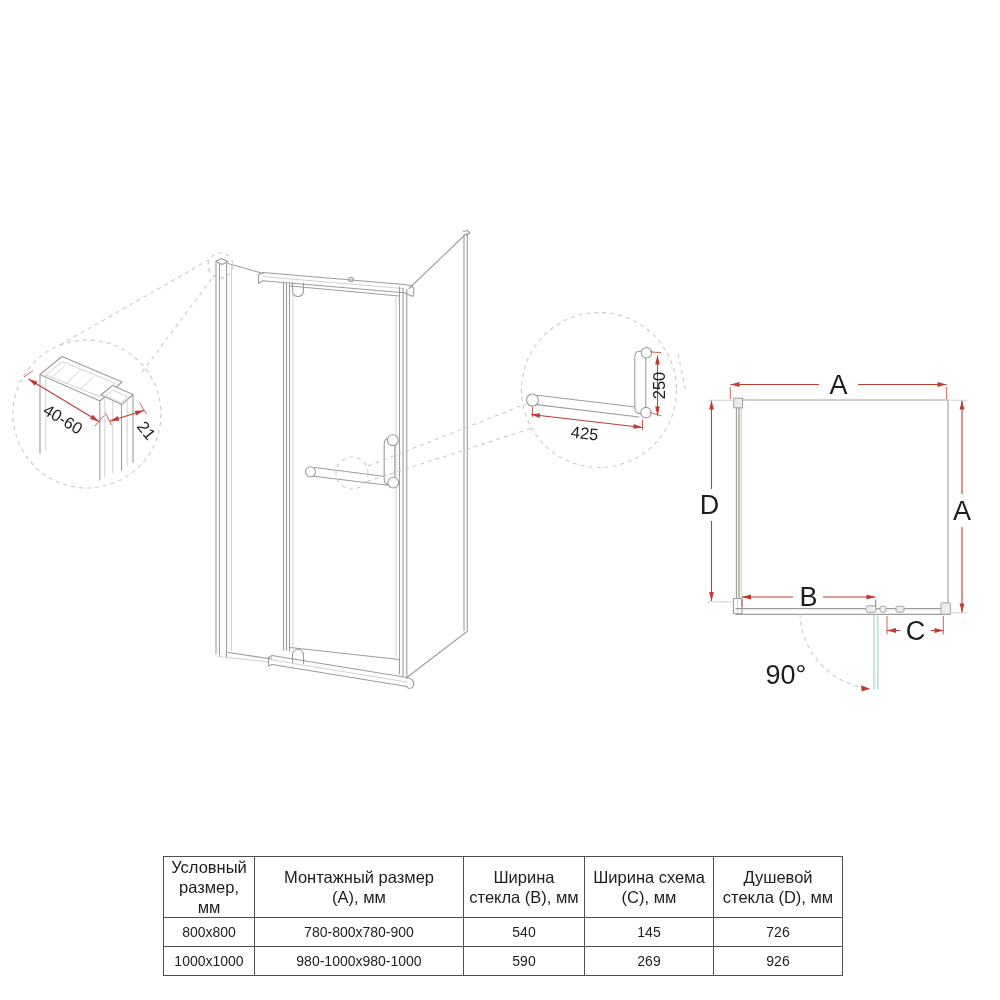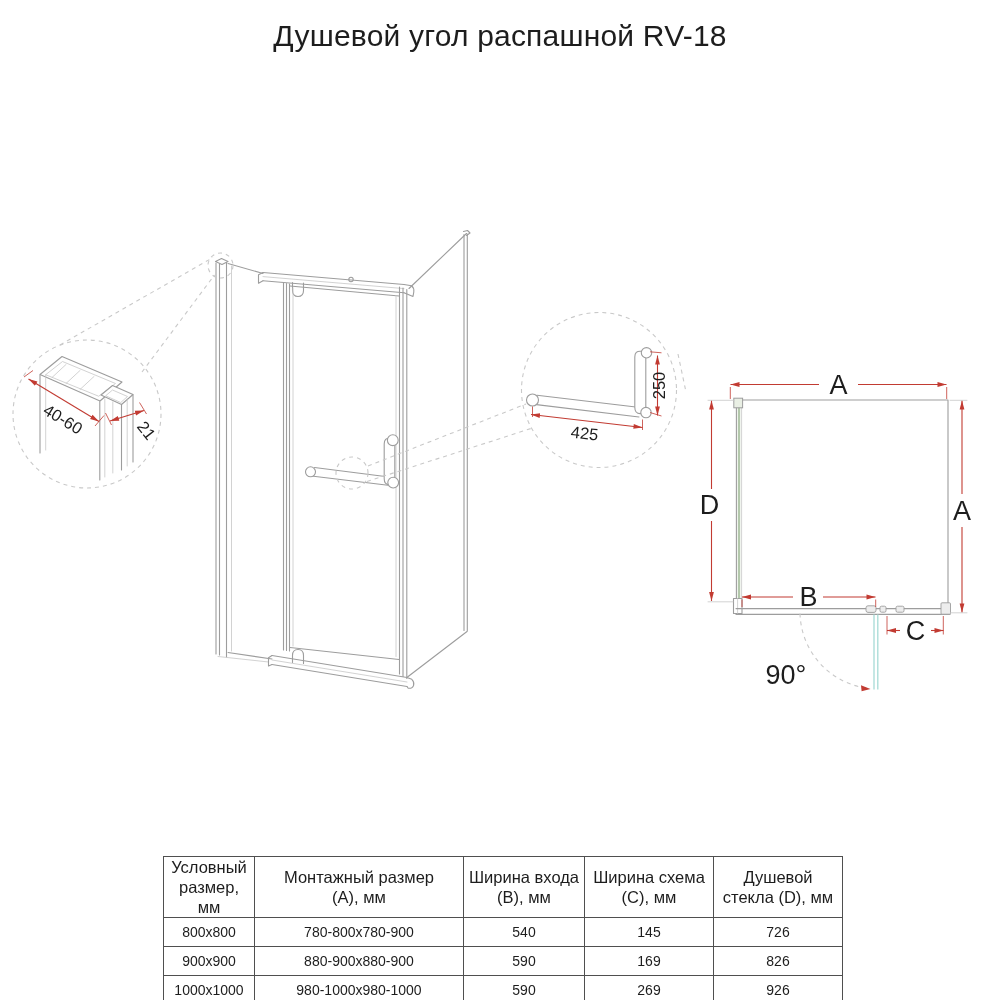--- a/index.html
+++ b/index.html
@@ -36,21 +36,20 @@
   .size-table th{height:44px;font-size:16.5px;line-height:20px;}
   .size-table th.col-montazh{padding:0 28px;}
   .size-table td{height:28px;font-size:14px;}
 </style>
 </head>
 <body>
 
 <div class="page">
 
   <div class="title-block">
-    <div>Душевой угол распашной RV-18</div>
   </div>
 
   <svg class="diagram" viewBox="0 0 1000 1000">
     <defs>
       <marker id="arr-e" markerUnits="userSpaceOnUse" markerWidth="11" markerHeight="8" refX="9.3" refY="3" orient="auto">
         <path class="red-fill" d="M0.3,0.6 L9.3,3 L0.3,5.4 Z"></path>
       </marker>
       <marker id="arr-s" markerUnits="userSpaceOnUse" markerWidth="11" markerHeight="8" refX="9.3" refY="3" orient="auto-start-reverse">
         <path class="red-fill" d="M0.3,0.6 L9.3,3 L0.3,5.4 Z"></path>
       </marker>
@@ -193,41 +192,34 @@
       <col style="width:91px">
         <col style="width:209px">
         <col style="width:121px">
       <col style="width:129px">
         <col style="width:129px">
     </colgroup>
     <thead>
       <tr>
         <th>Условный размер, мм</th>
         <th class="col-montazh">Монтажный размер (А), мм</th>
-        <th>Ширина входа (B), мм</th>
+        <th>Ширина стекла (B), мм</th>
         <th>Ширина схема (C), мм</th>
         <th>Душевой стекла (D), мм</th>
       </tr>
     </thead>
     <tbody>
       <tr>
         <td>800x800</td>
         <td>780-800x780-900</td>
         <td>540</td>
         <td>145</td>
         <td>726</td>
       </tr>
       <tr>
-        <td>900x900</td>
-        <td>880-900x880-900</td>
-        <td>590</td>
-        <td>169</td>
-        <td>826</td>
-      </tr>
-      <tr>
         <td>1000x1000</td>
         <td>980-1000x980-1000</td>
         <td>590</td>
         <td>269</td>
         <td>926</td>
       </tr>
     </tbody>
   </table>
 
 </div>

